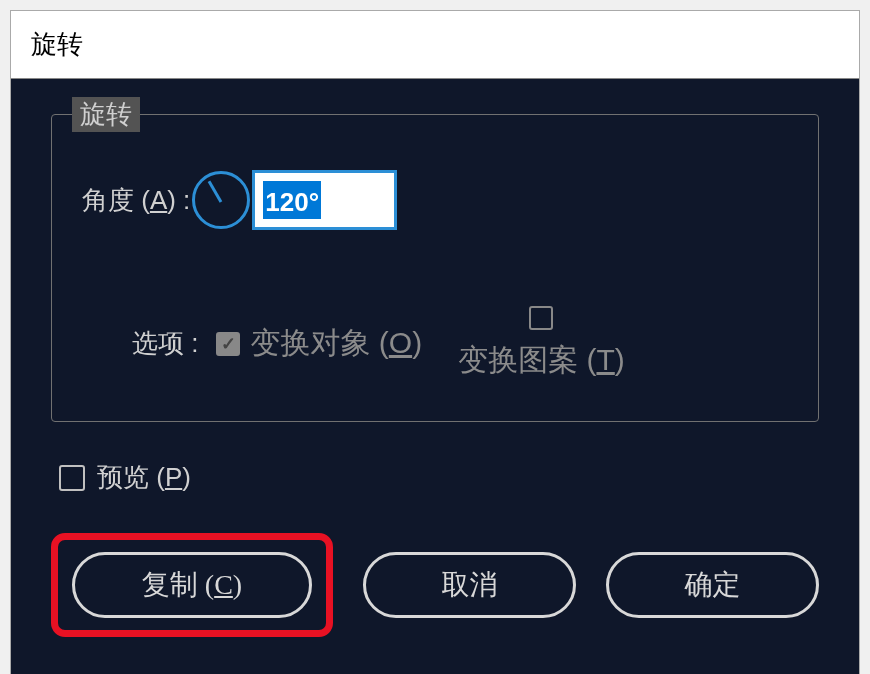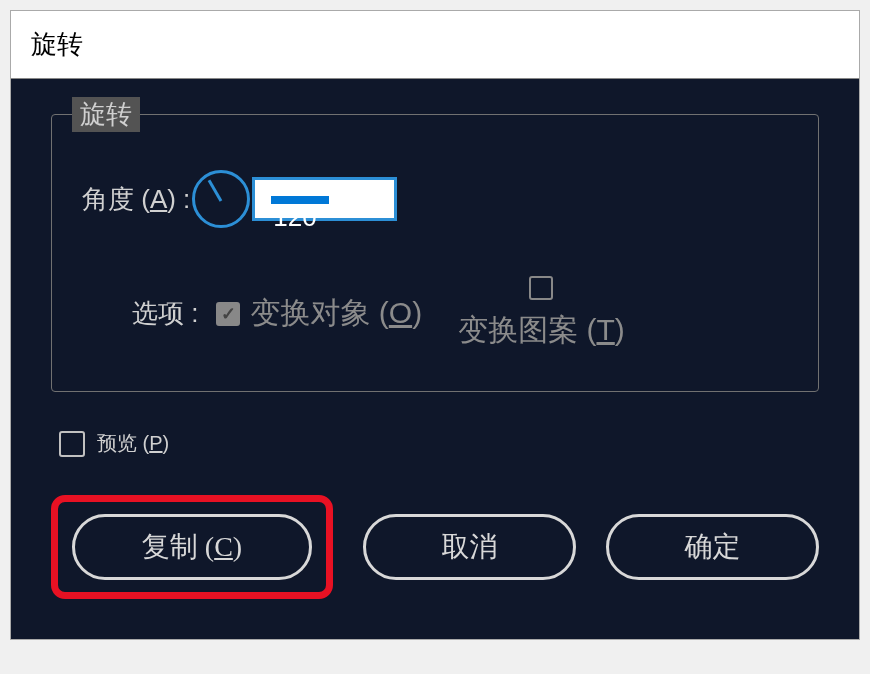--- a/index.html
+++ b/index.html
@@ -71,42 +71,43 @@
       width: 3px;
       height: 24px;
       background: #2c8fd6;
       top: 4px;
       left: 50%;
       transform-origin: 50% 24px;
       transform: translateX(-50%) rotate(-30deg);
     }
     .angle-input {
       width: 145px;
-      height: 44px;
+      height: 60px;
       border: 3px solid #2c8fd6;
       background: #fff;
       font-size: 26px;
-      padding: 16px;
+      padding: 8px;
       outline: none;
       position: relative;
+      font-weight: bold;
     }
     .angle-input-highlight {
       background: #0078d7;
       color: #fff;
       padding: 4px 2px;
       font-size: 26px;
       display: inline-block;
       height: 100%;
       line-height: 34px;
     }
     .options-row {
       display: flex;
       align-items: center;
       gap: 18px;
-      margin-top: 48px;
+      margin-top: 76px;
       padding-left: 50px;
     }
     .options-label {
       color: #d0d0d0;
       font-size: 26px;
     }
     .checkbox {
       width: 24px;
       height: 24px;
       border: 2px solid #888;
@@ -147,21 +148,21 @@
     }
     .preview-checkbox {
       width: 26px;
       height: 26px;
       border: 2px solid #c0c0c0;
       border-radius: 3px;
       cursor: pointer;
     }
     .preview-label {
       color: #d0d0d0;
-      font-size: 20px;
+      font-size: 26px;
     }
     .preview-label .underline {
       text-decoration: underline;
     }
     .button-row {
       display: flex;
       gap: 30px;
       margin-top: 38px;
       justify-content: flex-start;
     }

